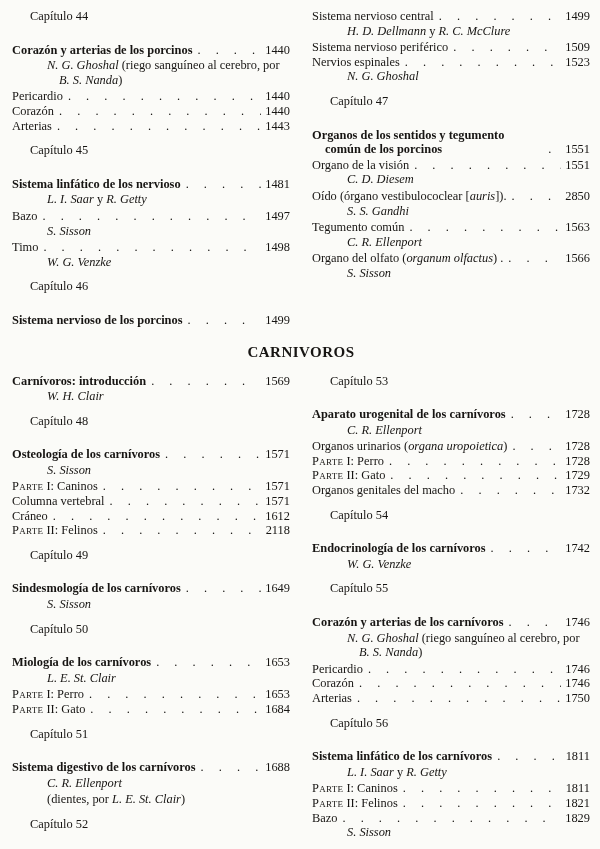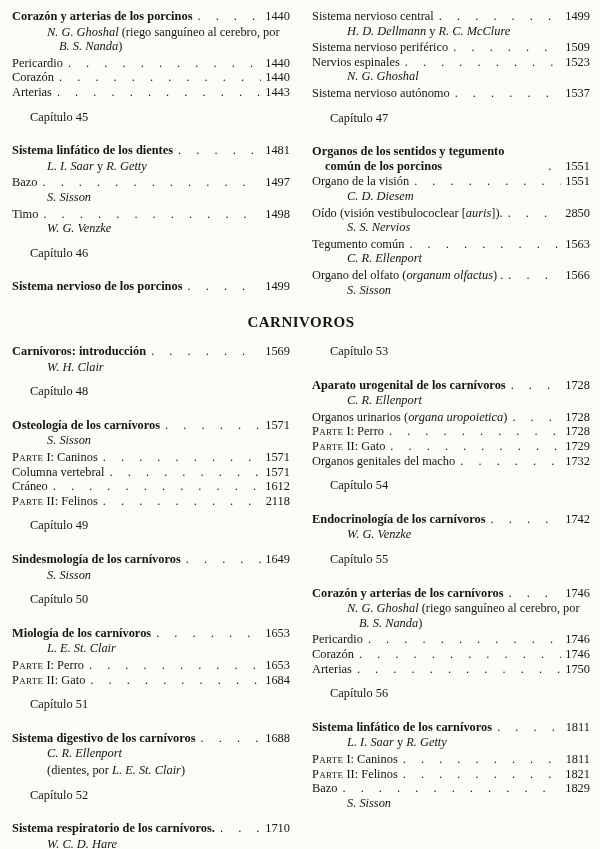--- a/index.html
+++ b/index.html
@@ -55,20 +55,23 @@
     letter-spacing: 0.5px;
     margin: 15px 0 13px 0;
   }
 </style>
 </head>
 <body>
 
 <div class="page">
   <div class="columns">
     <div class="col">
+        <div class="entry chapter">
+          <span class="etext"><span>Capítulo 44</span></span>
+        </div>
         <div class="entry main">
           <span class="etext"><span>Corazón y arterias de los porcinos</span></span>
           <span class="dots"></span>
           <span class="page-num">1440</span>
         </div>
         <div class="entry author">
           <span class="etext"><span class="s-i">N. G. Ghoshal</span><span> (riego sanguíneo al cerebro, por </span><span class="s-i">B. S. Nanda</span><span>)</span></span>
         </div>
         <div class="entry sub">
           <span class="etext"><span>Pericardio</span></span>
@@ -82,21 +85,21 @@
         </div>
         <div class="entry sub">
           <span class="etext"><span>Arterias</span></span>
           <span class="dots"></span>
           <span class="page-num">1443</span>
         </div>
         <div class="entry chapter">
           <span class="etext"><span>Capítulo 45</span></span>
         </div>
         <div class="entry main">
-          <span class="etext"><span>Sistema linfático de los dientes</span></span>
+          <span class="etext"><span>Sistema linfático de los nervioso</span></span>
           <span class="dots"></span>
           <span class="page-num">1481</span>
         </div>
         <div class="entry author">
           <span class="etext"><span class="s-i">L. I. Saar</span><span> y </span><span class="s-i">R. Getty</span></span>
         </div>
         <div class="entry sub">
           <span class="etext"><span>Bazo</span></span>
           <span class="dots"></span>
           <span class="page-num">1497</span>
@@ -136,48 +139,43 @@
           <span class="page-num">1509</span>
         </div>
         <div class="entry sub">
           <span class="etext"><span>Nervios espinales</span></span>
           <span class="dots"></span>
           <span class="page-num">1523</span>
         </div>
         <div class="entry author">
           <span class="etext"><span class="s-i">N. G. Ghoshal</span></span>
         </div>
-        <div class="entry sub">
-          <span class="etext"><span>Sistema nervioso autónomo</span></span>
-          <span class="dots"></span>
-          <span class="page-num">1537</span>
-        </div>
         <div class="entry chapter">
           <span class="etext"><span>Capítulo 47</span></span>
         </div>
         <div class="entry main">
           <span class="etext"><span>Organos de los sentidos y tegumento común de los porcinos</span></span>
           <span class="dots"></span>
           <span class="page-num">1551</span>
         </div>
         <div class="entry sub">
           <span class="etext"><span>Organo de la visión</span></span>
           <span class="dots"></span>
           <span class="page-num">1551</span>
         </div>
         <div class="entry author">
           <span class="etext"><span class="s-i">C. D. Diesem</span></span>
         </div>
         <div class="entry sub">
-          <span class="etext"><span>Oído (visión vestibulococlear [</span><span class="s-i">auris</span><span>]).</span></span>
+          <span class="etext"><span>Oído (órgano vestibulococlear [</span><span class="s-i">auris</span><span>]).</span></span>
           <span class="dots"></span>
           <span class="page-num">2850</span>
         </div>
         <div class="entry author">
-          <span class="etext"><span class="s-i">S. S. Nervios</span></span>
+          <span class="etext"><span class="s-i">S. S. Gandhi</span></span>
         </div>
         <div class="entry sub">
           <span class="etext"><span>Tegumento común</span></span>
           <span class="dots"></span>
           <span class="page-num">1563</span>
         </div>
         <div class="entry author">
           <span class="etext"><span class="s-i">C. R. Ellenport</span></span>
         </div>
         <div class="entry sub">

